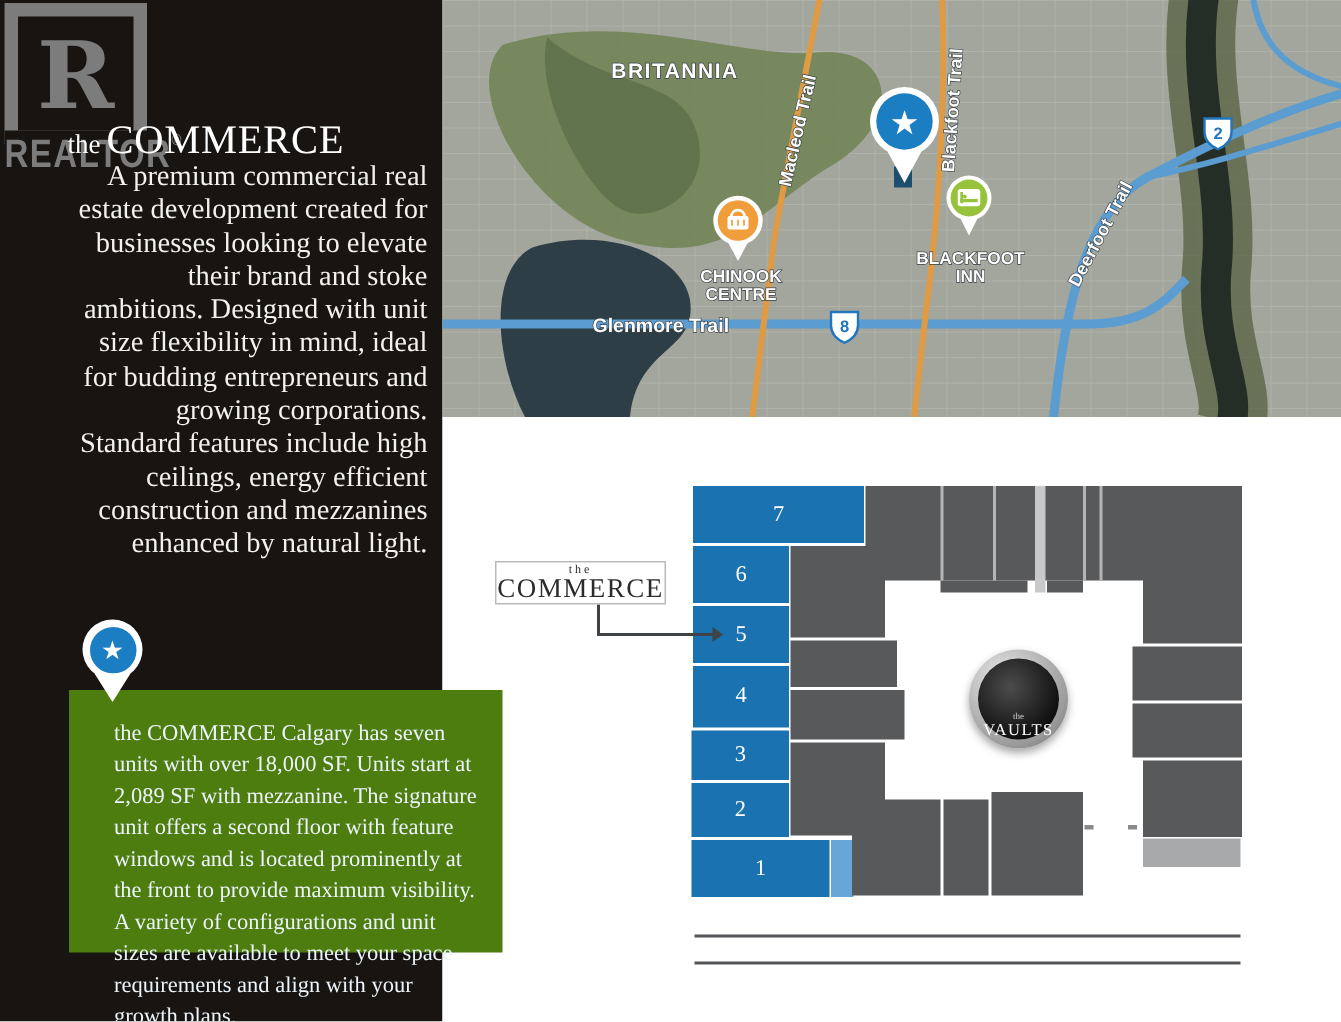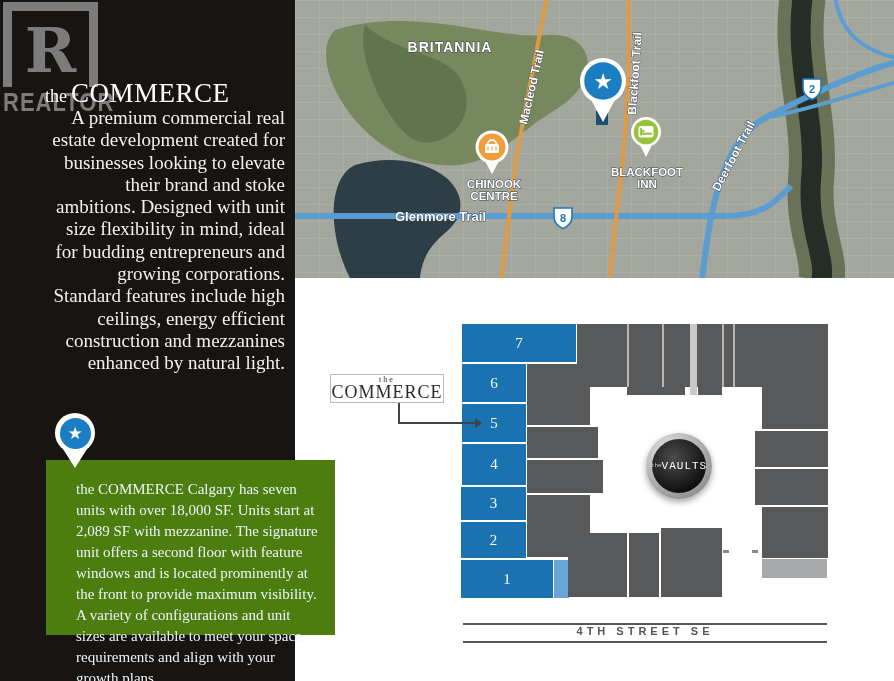--- a/index.html
+++ b/index.html
@@ -44,22 +44,22 @@
   #plan-logo .pre{display:block;font-size:8px;letter-spacing:2px;line-height:8px;margin-top:1px;}
   #plan-logo .main{display:block;font-size:18px;letter-spacing:1px;line-height:17px;}
   #conn-v{left:103px;top:124px;width:2px;height:21px;background:#3f4347;}
   #conn-h{left:103px;top:144px;width:79px;height:2px;background:#3f4347;z-index:3;}
   #conn-arrow{left:180px;top:140px;width:0;height:0;border-top:5px solid transparent;border-bottom:5px solid transparent;
               border-left:7px solid #3f4347;z-index:3;}
   #vaults{left:351px;top:155px;width:66px;height:66px;border-radius:50%;
           background:radial-gradient(circle at 35% 30%,#e8e8e8,#9a9a9a 70%,#6f6f6f);
           display:flex;align-items:center;justify-content:center;box-shadow:0 3px 6px rgba(0,0,0,.35);}
   #vaults-inner{width:54px;height:54px;border-radius:50%;background:radial-gradient(circle at 40% 35%,#4c4c4c,#0d0d0d 75%);
-                display:flex;flex-direction:row;align-items:center;justify-content:center;color:#fff;
-                font-family:Liberation Mono, monospace;}
+                display:flex;flex-direction:column;align-items:center;justify-content:flex-end;color:#fff;
+                font-family:Liberation Serif, serif;}
   #vaults-inner .pre{font-size:6px;color:#cfcfcf;line-height:6px;}
   #vaults-inner .main{font-size:11px;letter-spacing:1px;line-height:12px;}
   .street-line{position:absolute;height:2px;background:#55565a;}
   #street-label{left:168px;top:347px;width:364px;text-align:center;color:#55565a;
                 font-size:11px;letter-spacing:4px;font-weight:bold;}
   .tick{position:absolute;width:6px;height:3px;background:#8a8a8a;}
 </style>
 </head>
 <body>
 
@@ -223,15 +223,14 @@
   <div class="bldg-light" style="left:467px;top:281px;width:65px;height:19px;"></div>
 
   <div id="vaults" class="abs">
     <div id="vaults-inner">
       <span class="pre">the</span>
       <span class="main">VAULTS</span>
     </div>
   </div>
 
   <div class="street-line abs" style="left:168px;top:345px;width:364px;"></div>
-  <div id="street-label" class="abs">4TH STREET SE</div>
   <div class="street-line abs" style="left:168px;top:363px;width:364px;"></div>
 </div>
 
 </body></html>

